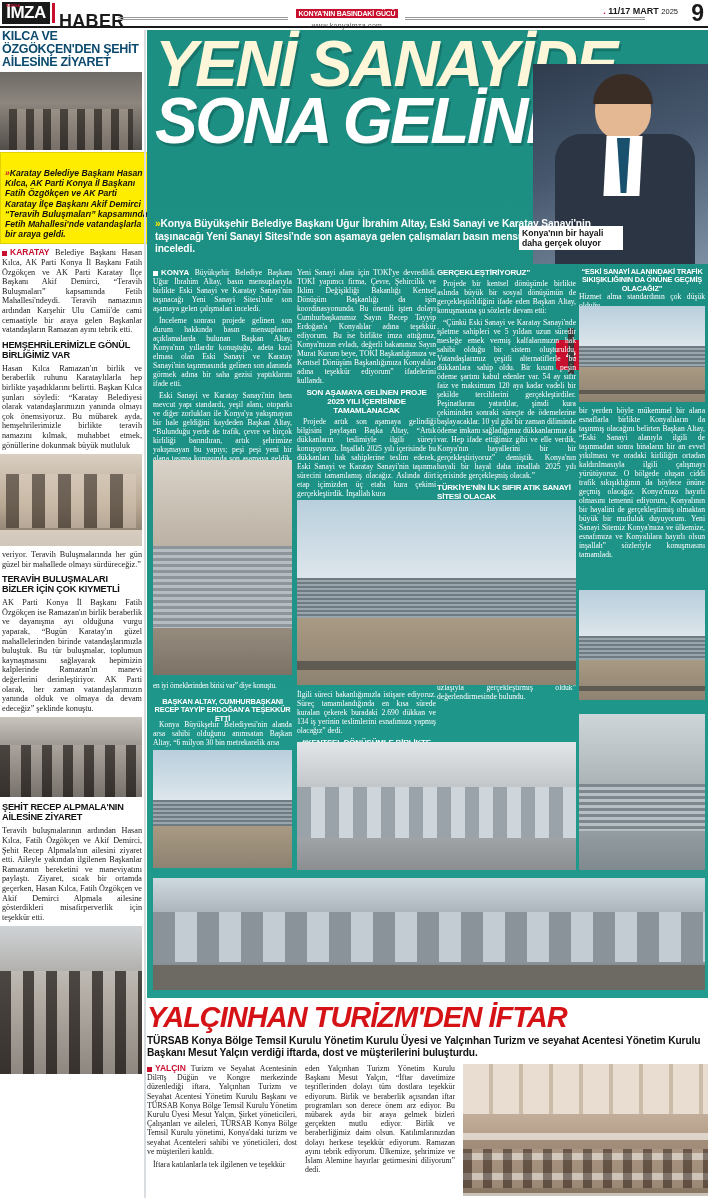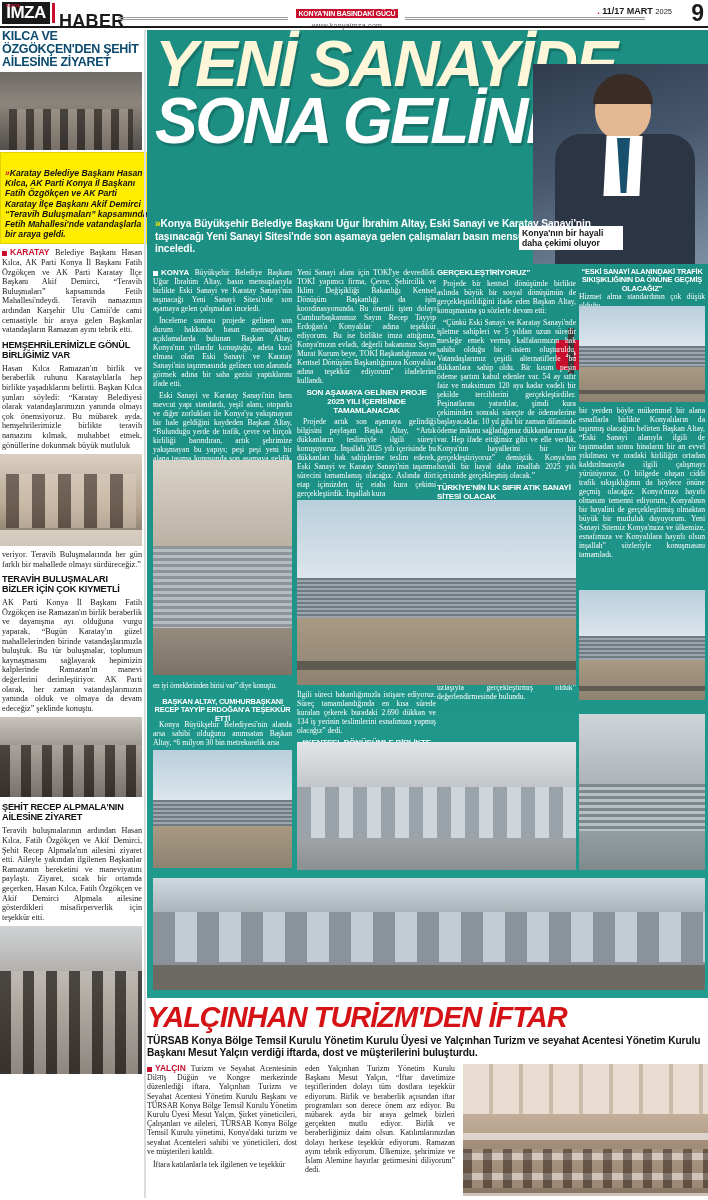--- a/index.html
+++ b/index.html
@@ -47,21 +47,21 @@
   }
   .mast-slogan{
     display:inline-block; background:#c8102e; color:#fff;
     font-size:7px; font-weight:bold; padding:1px 3px; letter-spacing:-0.2px;
     font-family:"Liberation Sans", sans-serif;
   }
   .mast-url{
     font-size:7px; color:#555; margin-top:2px; letter-spacing:0.3px;
   }
   .mast-date{
-    position:absolute; right:36px; top:6px; font-size:9px; font-weight:bold; color:#1a1a1a;
+    position:absolute; right:30px; top:6px; font-size:9px; font-weight:bold; color:#1a1a1a;
   }
   .mast-date .dot{ color:#c8102e; }
   .mast-date .yr{ font-size:7.5px; font-weight:normal;}
   .mast-pageno{
     position:absolute; right:4px; top:0px; font-size:23px; font-weight:bold; color:#1a1a1a;
   }
   .mast-hr{
     position:absolute; left:0; top:26px; width:708px; height:2px; background:#1a1a1a;
   }
 
@@ -277,21 +277,21 @@
       <p class="noind">Hasan Kılca Ramazan'ın birlik ve beraberlik ruhunu Karataylılarla hep birlikte yaşadıklarını belirtti. Başkan Kılca şunları söyledi: “Karatay Belediyesi olarak vatandaşlarımızın yanında olmayı çok önemsiyoruz. Bu mübarek ayda, hemşehrilerimizle birlikte teravih namazını kılmak, muhabbet etmek, gönüllerine dokunmak büyük mutluluk</p>
     </div>
 
     <div class="sb-photo" style="height:92px;">
       <div style="position:absolute;left:0;top:0;width:100%;height:100%;background:linear-gradient(180deg,#d9cfc2 0%,#b9a893 55%,#7e7265 100%);"></div>
       <div style="position:absolute;left:4%;top:22%;width:92%;height:58%;background:repeating-linear-gradient(90deg,rgba(55,45,38,.6) 0 13px,rgba(225,210,195,.4) 13px 26px);"></div>
       <div style="position:absolute;left:0;bottom:0;width:100%;height:18%;background:rgba(236,228,216,.75);"></div>
     </div>
 
     <div class="sb-body">
-      <p class="noind">veriyor. Teravih Buluşmalarında her gün farklı bir mahallede olmayı sürdüreceğiz.”</p>
+      <p class="noind">veriyor. Teravih Buluşmalarında her gün güzel bir mahallede olmayı sürdüreceğiz.”</p>
     </div>
     <div class="sb-sub">TERAVİH BULUŞMALARI BİZLER İÇİN ÇOK KIYMETLİ</div>
     <div class="sb-body">
       <p class="noind">AK Parti Konya İl Başkanı Fatih Özgökçen ise Ramazan'ın birlik beraberlik ve dayanışma ayı olduğuna vurgu yaparak, “Bugün Karatay'ın güzel mahallelerinden birinde vatandaşlarımızla buluştuk. Bu tür buluşmalar, toplumun kaynaşmasını sağlayarak hepimizin kalplerinde Ramazan'ın manevi değerlerini derinleştiriyor. AK Parti olarak, her zaman vatandaşlarımızın yanında olduk ve olmaya da devam edeceğiz” şeklinde konuştu.</p>
     </div>
 
     <div class="sb-photo" style="height:80px;">
       <div style="position:absolute;left:0;top:0;width:100%;height:100%;background:linear-gradient(180deg,#c9c4bd 0%,#8d8782 50%,#55504c 100%);"></div>
       <div style="position:absolute;left:0;bottom:0;width:100%;height:66%;background:repeating-linear-gradient(90deg,rgba(40,34,30,.7) 0 10px,rgba(200,190,180,.3) 10px 21px);"></div>
     </div>
@@ -320,21 +320,21 @@
       <div class="p-head"></div>
       <div class="p-hair"></div>
       <div class="p-shirt"></div>
       <div class="p-tie"></div>
     </div>
 
     <div class="deck">
       <span class="chev">»</span><span>Konya Büyükşehir Belediye Başkanı Uğur İbrahim Altay, Eski Sanayi ve Karatay Sanayi'nin taşınacağı Yeni Sanayi Sitesi'nde son aşamaya gelen çalışmaları basın mensuplarıyla birlikte inceledi.</span>
     </div>
 
-    <div class="caption-w">Konya'nın bir hayali daha çekimi oluyor</div>
+    <div class="caption-w">Konya'nın bir hayali daha gerçek oluyor</div>
 
     <div class="mics">
       <div class="mic m1" style="color:#fff;font-size:9px;font-weight:bold;text-align:center;line-height:30px;">
         <span>42</span>
       </div>
       <div class="mic m2"></div>
       <div class="mic m3"></div>
       <div class="mic-stick" style="left:14px;top:40px;"></div>
       <div class="mic-stick" style="left:46px;top:32px;"></div>
       <div class="mic-stick" style="left:78px;top:38px;"></div>

